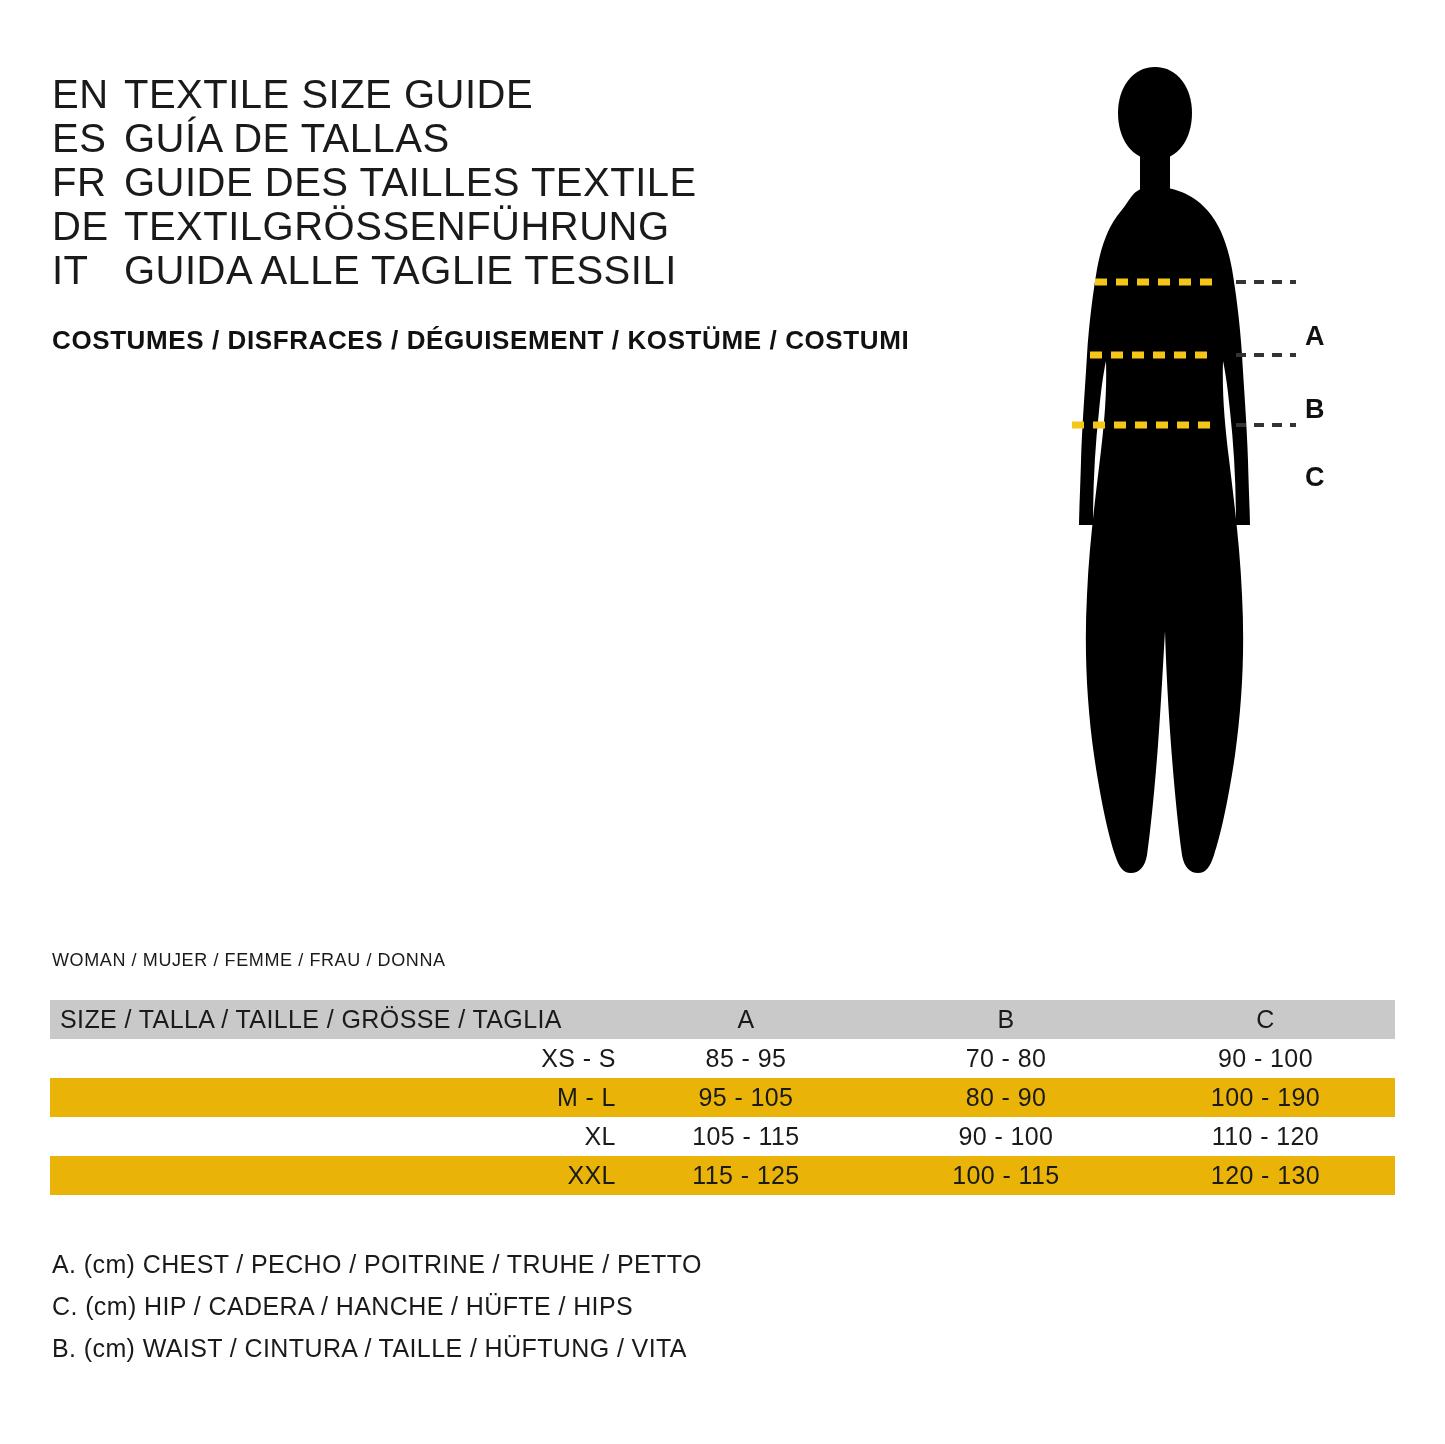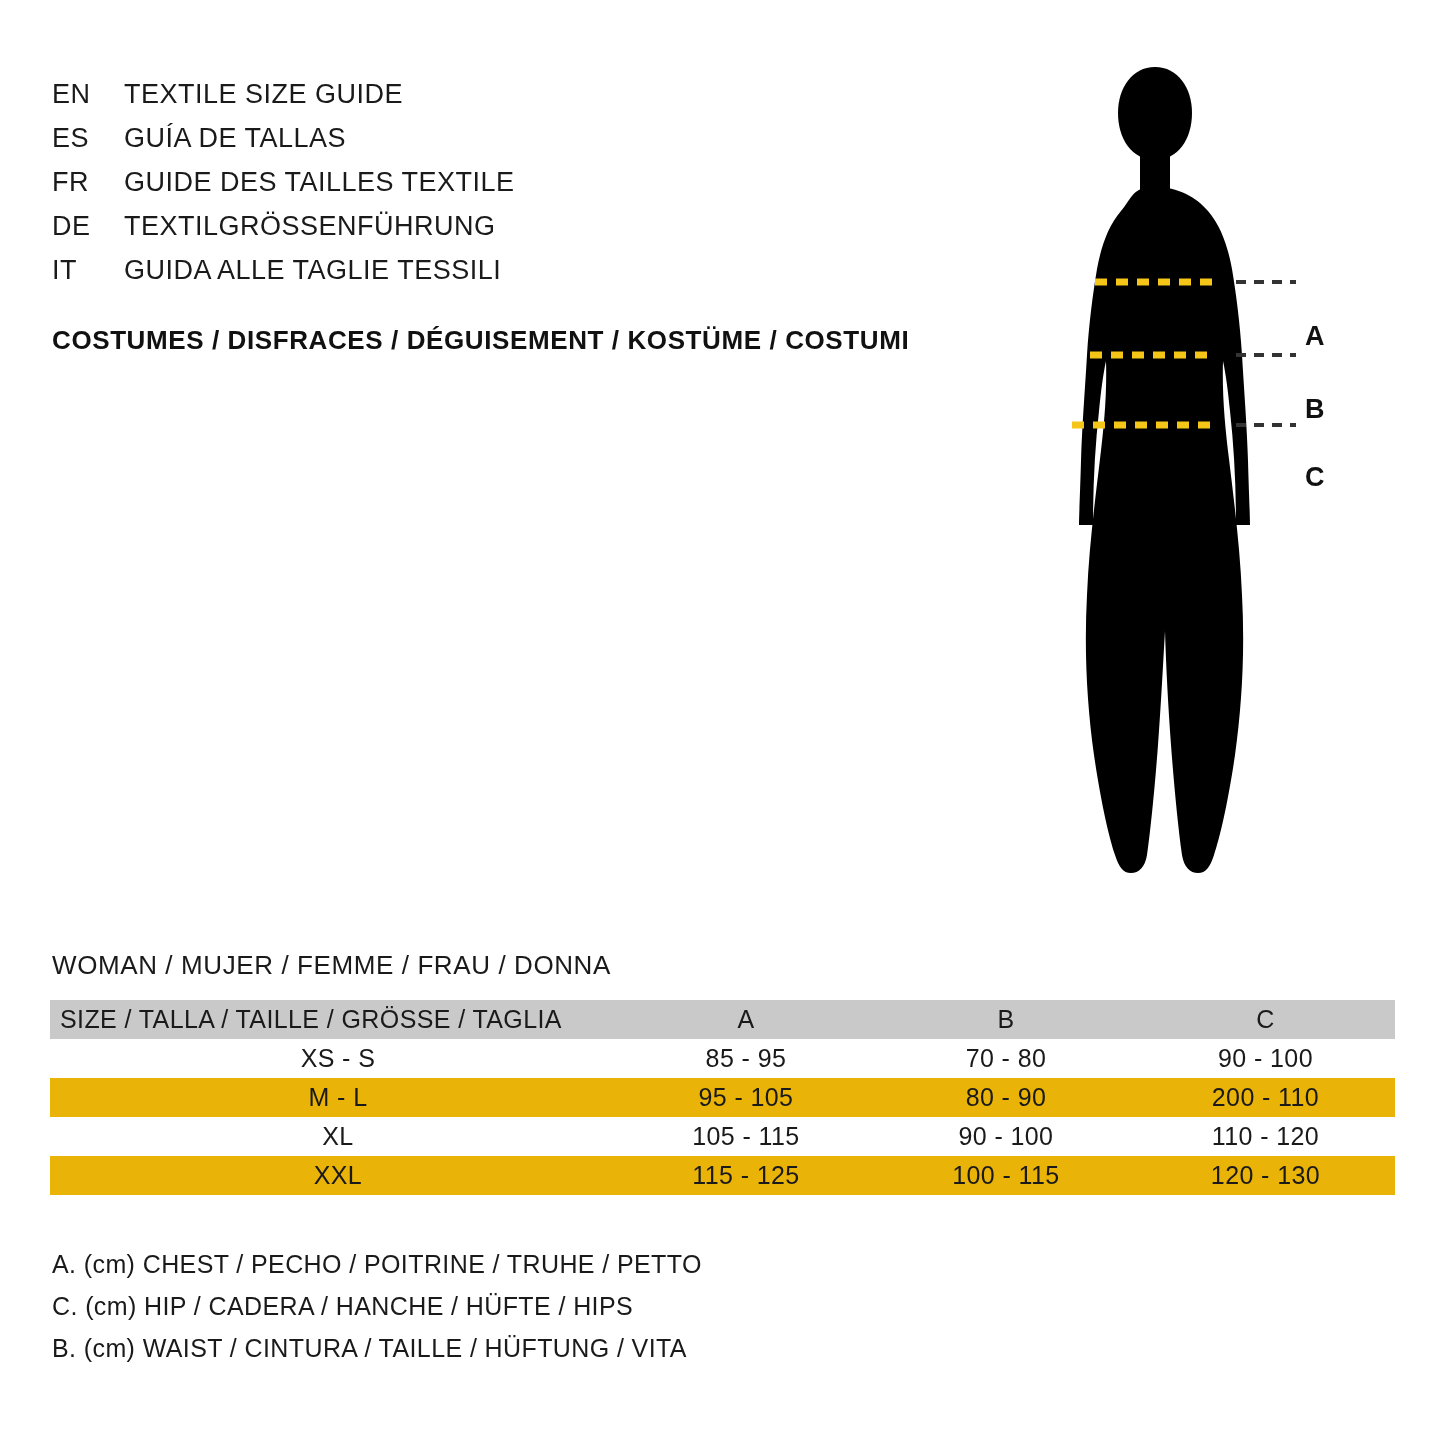--- a/index.html
+++ b/index.html
@@ -19,21 +19,21 @@
   
   .lang-block {
     position: absolute;
     left: 52px;
     top: 72px;
     width: 900px;
   }
   .lang-row {
     display: flex;
     align-items: baseline;
-    font-size: 27px;
+    font-size: 40px;
     letter-spacing: 0.5px;
     line-height: 44px;
     color: #1a1a1a;
   }
   .lang-code {
     width: 72px;
     flex: 0 0 72px;
   }
   .lang-text {
     flex: 1 1 auto;
@@ -71,21 +71,21 @@
   }
   .marker-a { left: 305px; top: 266px; }
   .marker-b { left: 305px; top: 339px; }
   .marker-c { left: 305px; top: 407px; }
 
   
   .table-caption {
     position: absolute;
     left: 52px;
     top: 950px;
-    font-size: 26px;
+    font-size: 18px;
     letter-spacing: 0.6px;
     color: #1a1a1a;
     text-align: right;
   }
 
   table.size-table {
     position: absolute;
     left: 50px;
     top: 1000px;
     width: 1345px;
@@ -110,21 +110,21 @@
   table.size-table thead th {
     text-align: center;
   }
   table.size-table tbody tr.odd {
     background: #ffffff;
   }
   table.size-table tbody tr.even {
     background: #eab308;
   }
   table.size-table tbody td:first-child {
-    text-align: center;
+    text-align: right;
     padding-left: 10px;
     width: 560px;
   }
   table.size-table tbody td {
     text-align: center;
   }
   .col-a { width: 262px; }
   .col-b { width: 262px; }
   .col-c { width: 261px; }
 
@@ -240,21 +240,21 @@
     <tr class="odd">
       <td>XS - S</td>
       <td>85 - 95</td>
       <td>70 - 80</td>
       <td>90 - 100</td>
     </tr>
     <tr class="even">
       <td>M - L</td>
       <td>95 - 105</td>
       <td>80 - 90</td>
-      <td>200 - 110</td>
+      <td>100 - 190</td>
     </tr>
     <tr class="odd">
       <td>XL</td>
       <td>105 - 115</td>
       <td>90 - 100</td>
       <td>110 - 120</td>
     </tr>
     <tr class="even">
       <td>XXL</td>
       <td>115 - 125</td>

